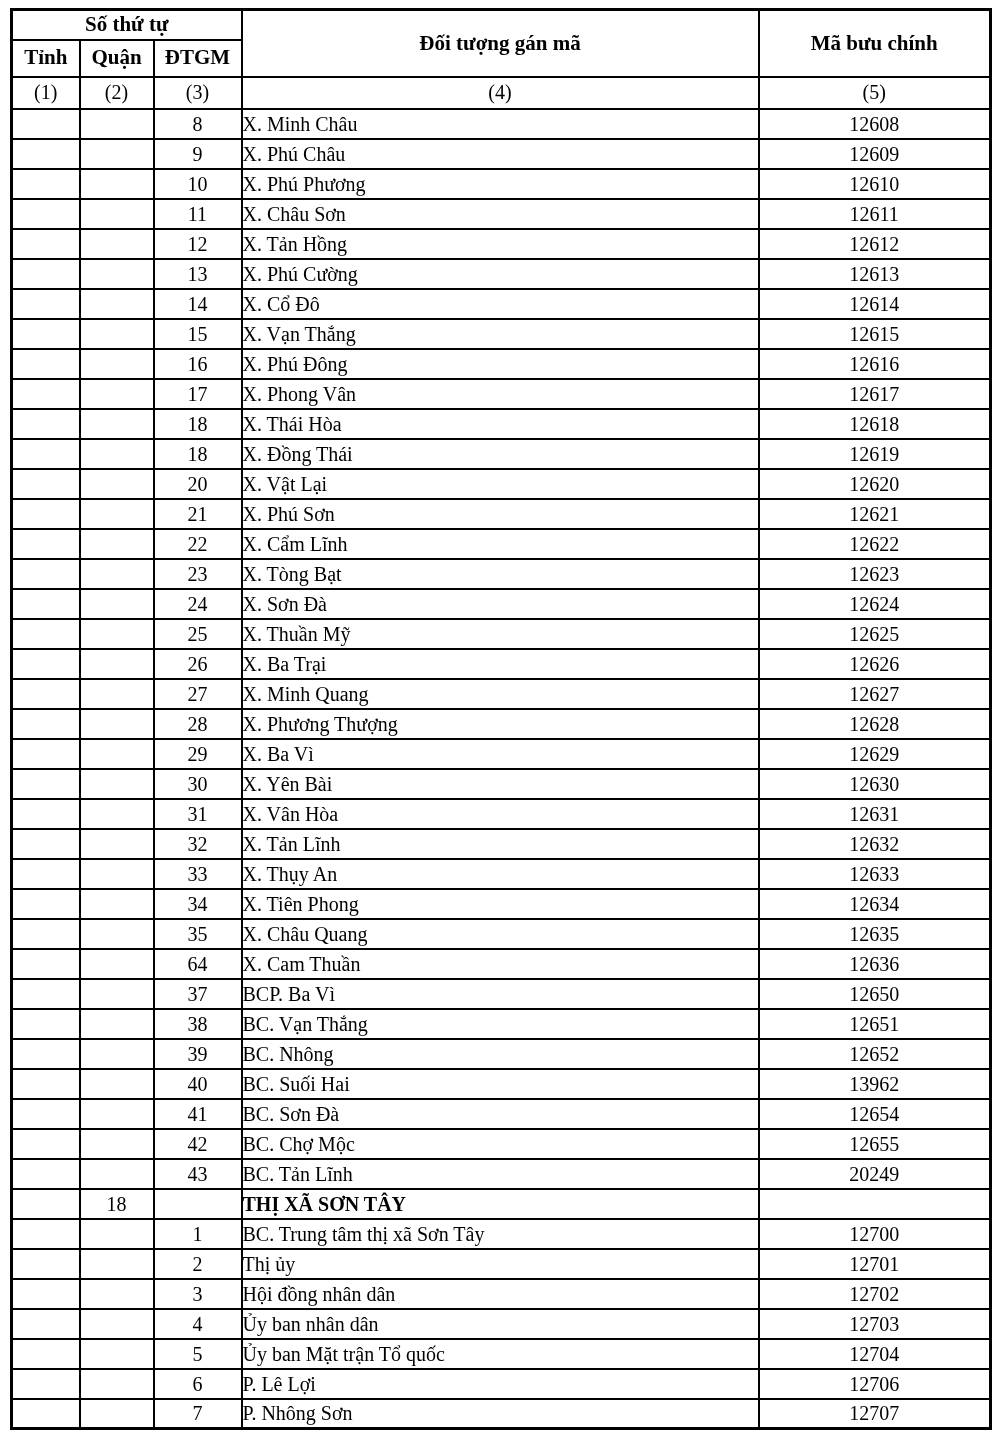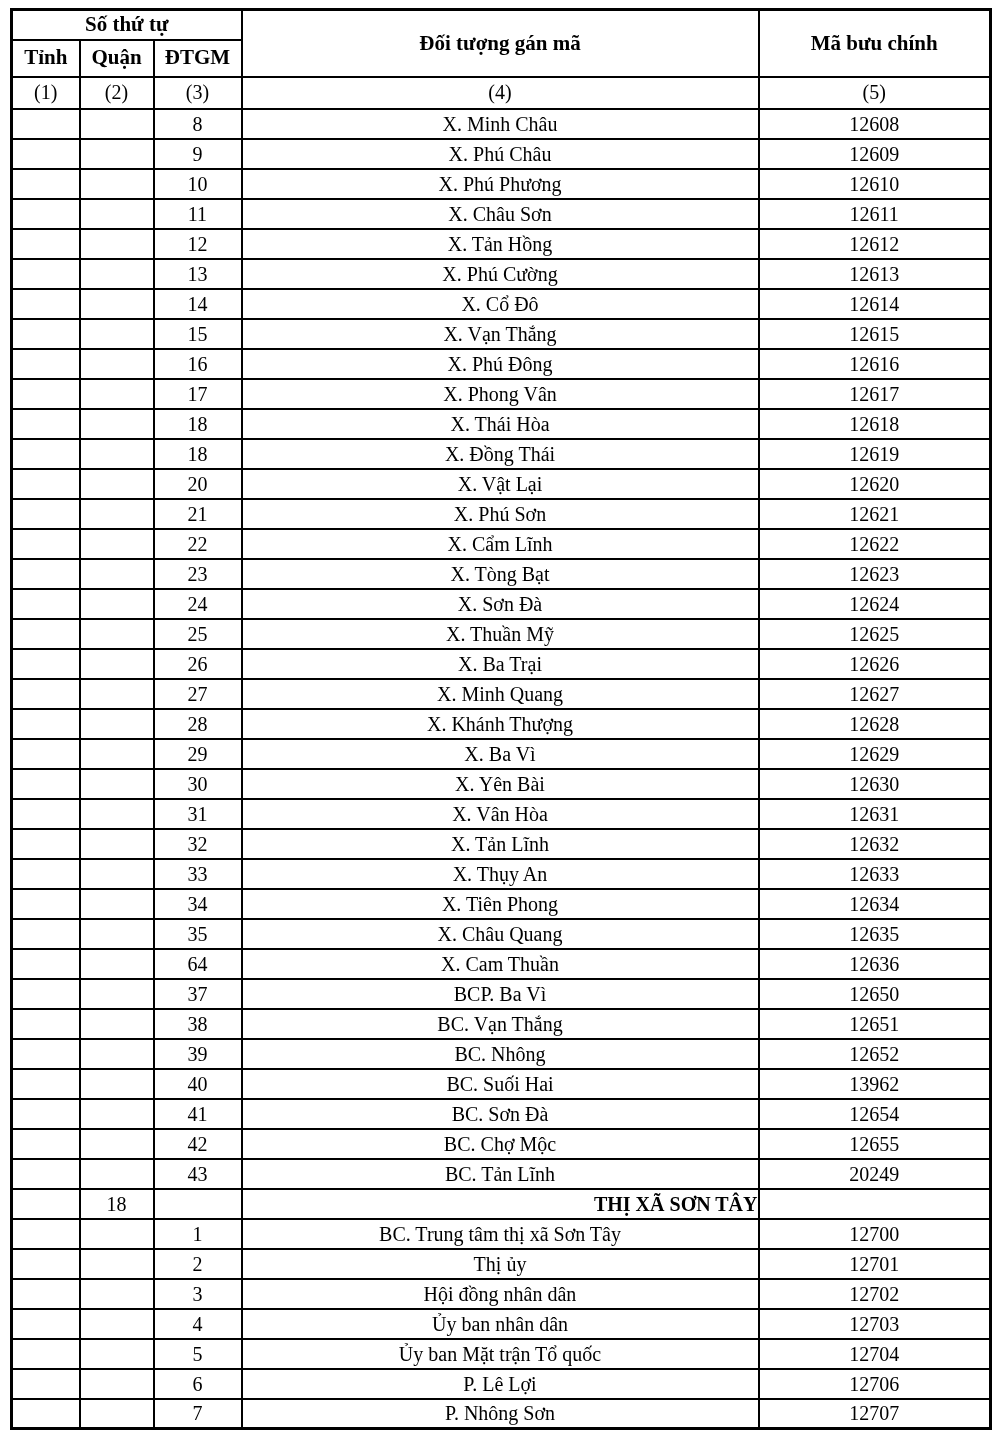--- a/index.html
+++ b/index.html
@@ -54,25 +54,25 @@
     font-size: 20px;
   }
   
   tbody tr { height: 30px; }
   tbody td {
     font-size: 20px;
     line-height: 1.0;
   }
   td.c-center { text-align: center; }
   td.c-obj {
-    text-align: center;
+    text-align: left;
     padding-left: 6px;
   }
   tr.section-row td.c-obj {
-    text-align: right;
+    text-align: left;
     font-weight: bold;
     padding-left: 0;
   }
 </style>
 </head>
 <body>
 
 <div class="page">
 
   <table class="postal-table">
@@ -240,21 +240,21 @@
       <td class="c-center"></td>
       <td class="c-center"></td>
       <td class="c-center">27</td>
       <td class="c-obj">X. Minh Quang</td>
       <td class="c-center">12627</td>
     </tr>
         <tr>
       <td class="c-center"></td>
       <td class="c-center"></td>
       <td class="c-center">28</td>
-      <td class="c-obj">X. Khánh Thượng</td>
+      <td class="c-obj">X. Phương Thượng</td>
       <td class="c-center">12628</td>
     </tr>
         <tr>
       <td class="c-center"></td>
       <td class="c-center"></td>
       <td class="c-center">29</td>
       <td class="c-obj">X. Ba Vì</td>
       <td class="c-center">12629</td>
     </tr>
         <tr>

